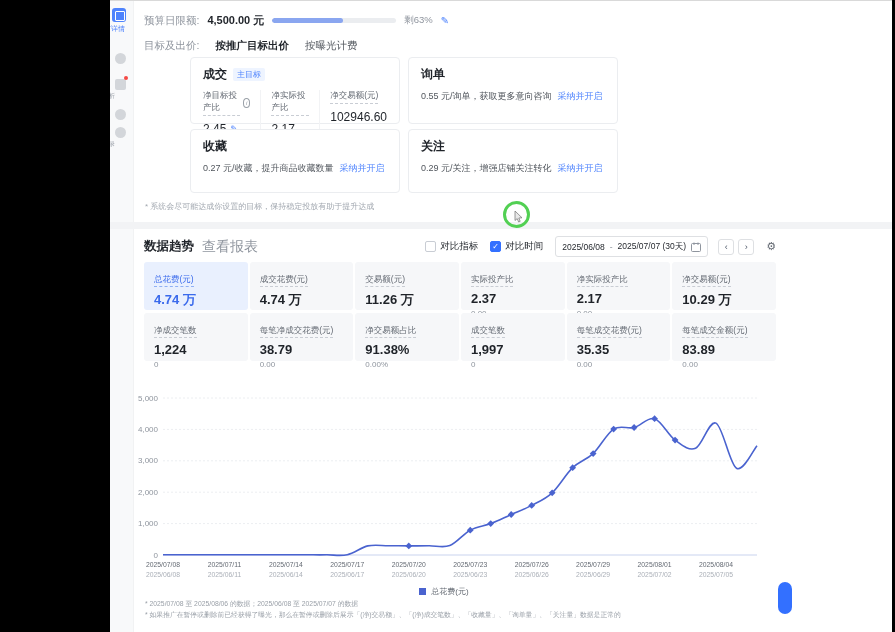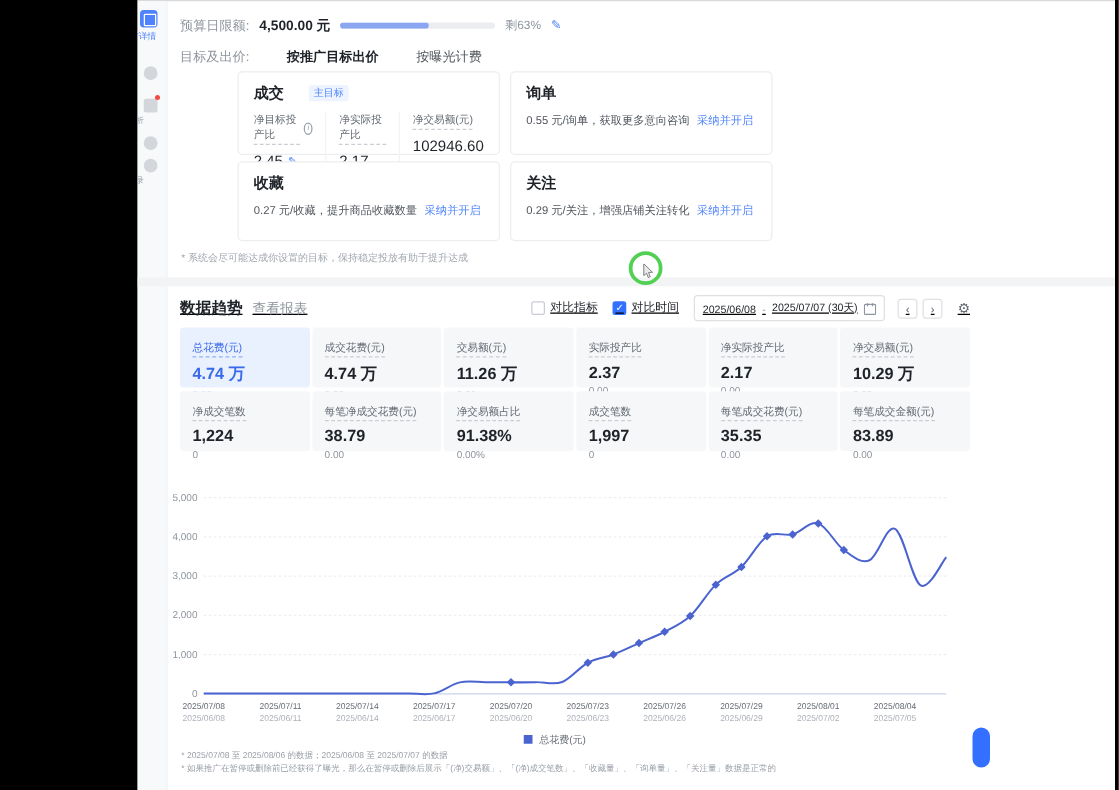--- a/index.html
+++ b/index.html
@@ -20,48 +20,48 @@
 
   
   .form-label{font-size:10.5px;color:#8f959e;}
   .row-budget{position:absolute;top:13px;left:34px;display:flex;align-items:center;gap:8px;}
   .budget-amount{font-size:11px;color:#1f2329;font-weight:bold;}
   .progress{width:124px;height:5px;background:#ebedf0;border-radius:3px;overflow:hidden;}
   .progress-fill{display:block;height:100%;background:#8aa6f0;border-radius:3px;}
   .remaining{font-size:9.5px;color:#8f959e;}
   .pencil{font-size:10px;color:#4e83fd;line-height:1;cursor:pointer;}
   .pencil.sm{font-size:9px;}
-  .row-bid{position:absolute;top:39px;left:34px;display:flex;align-items:center;gap:30px;}
+  .row-bid{position:absolute;top:39px;left:34px;display:flex;align-items:center;gap:16px;}
   .bid-tab{font-size:10.5px;color:#51565d;cursor:pointer;}
   .bid-tab.active{color:#1f2329;font-weight:bold;text-align:right;}
 
   
   .goal-grid{position:absolute;top:57px;left:80px;display:grid;grid-template-columns:210px 210px;grid-template-rows:67px 64px;column-gap:8px;row-gap:5px;}
   .gcard{border:1px solid #ebedf0;border-radius:4px;background:#fff;padding:8px 12px;box-sizing:border-box;}
-  .gcard-head{display:flex;align-items:center;gap:20px;margin-bottom:7px;font-family:Liberation Serif, serif;}
+  .gcard-head{display:flex;align-items:center;gap:6px;margin-bottom:7px;font-family:Liberation Serif, serif;}
   .gcard-title{font-size:12px;font-weight:bold;color:#1f2329;}
   .gbadge{font-size:8px;color:#4e83fd;background:#eef4ff;padding:1px 4px;border-radius:2px;}
   .gfields{display:flex;}
   .gfield{padding-right:10px;margin-right:10px;border-right:1px solid #f2f3f5;}
   .gfield:last-child{border-right:none;margin-right:0;padding-right:0;}
   .gf-label{font-size:8.5px;color:#646a73;border-bottom:1px dashed #c9cdd4;padding-bottom:1px;}
   .gf-lrow{display:flex;align-items:center;gap:3px;}
   .info-icon{width:8px;height:8px;border:1px solid #9aa0a8;border-radius:50%;color:#9aa0a8;font-size:6px;line-height:8px;text-align:center;font-style:italic;}
   .gf-vrow{margin-top:6px;display:flex;align-items:center;gap:4px;}
   .gf-value{font-size:12px;color:#1f2329;}
   .gdesc-row{font-size:9px;color:#51565d;margin-top:4px;display:flex;gap:6px;align-items:center;white-space:nowrap;}
   .glink{color:#4e83fd;cursor:pointer;}
   .goals-note{position:absolute;top:201px;left:35px;font-size:8px;color:#a2a8b0;}
 
   .divider-band{position:absolute;top:222px;left:0;width:100%;height:7px;background:#f2f3f5;}
 
   
-  .trend-row{position:absolute;top:236px;left:34px;width:632px;display:flex;align-items:center;text-decoration:underline;}
+  .trend-row{position:absolute;top:236px;left:34px;width:632px;display:flex;align-items:center;}
   .trend-title{font-size:12.5px;font-weight:bold;color:#1f2329;}
-  .report-link{font-size:11px;color:#8f959e;margin-left:8px;cursor:pointer;}
+  .report-link{font-size:14px;color:#8f959e;margin-left:8px;cursor:pointer;}
   .spacer{flex:1;}
   .chk{width:11px;height:11px;border:1px solid #c9cdd4;border-radius:2px;background:#fff;box-sizing:border-box;margin-right:4px;}
   .chk.on{background:#3370ff;border-color:#3370ff;color:#fff;font-size:8px;line-height:10px;text-align:center;}
   .chk-wrap{display:flex;align-items:center;margin-right:12px;cursor:pointer;}
   .chk-label{font-size:9.5px;color:#1f2329;}
   .datebox{display:flex;align-items:center;gap:5px;border:1px solid #dee0e3;border-radius:3px;height:19px;padding:0 6px;font-size:8.5px;color:#1f2329;margin-right:10px;}
   .datebox .sep{color:#8f959e;}
   .navbtn{width:16px;height:16px;border:1px solid #dee0e3;border-radius:3px;background:#fff;color:#4e5969;font-size:9px;line-height:14px;text-align:center;margin-right:4px;cursor:pointer;box-sizing:border-box;}
   .gear{font-size:11px;color:#646a73;margin-left:8px;cursor:pointer;}
 

